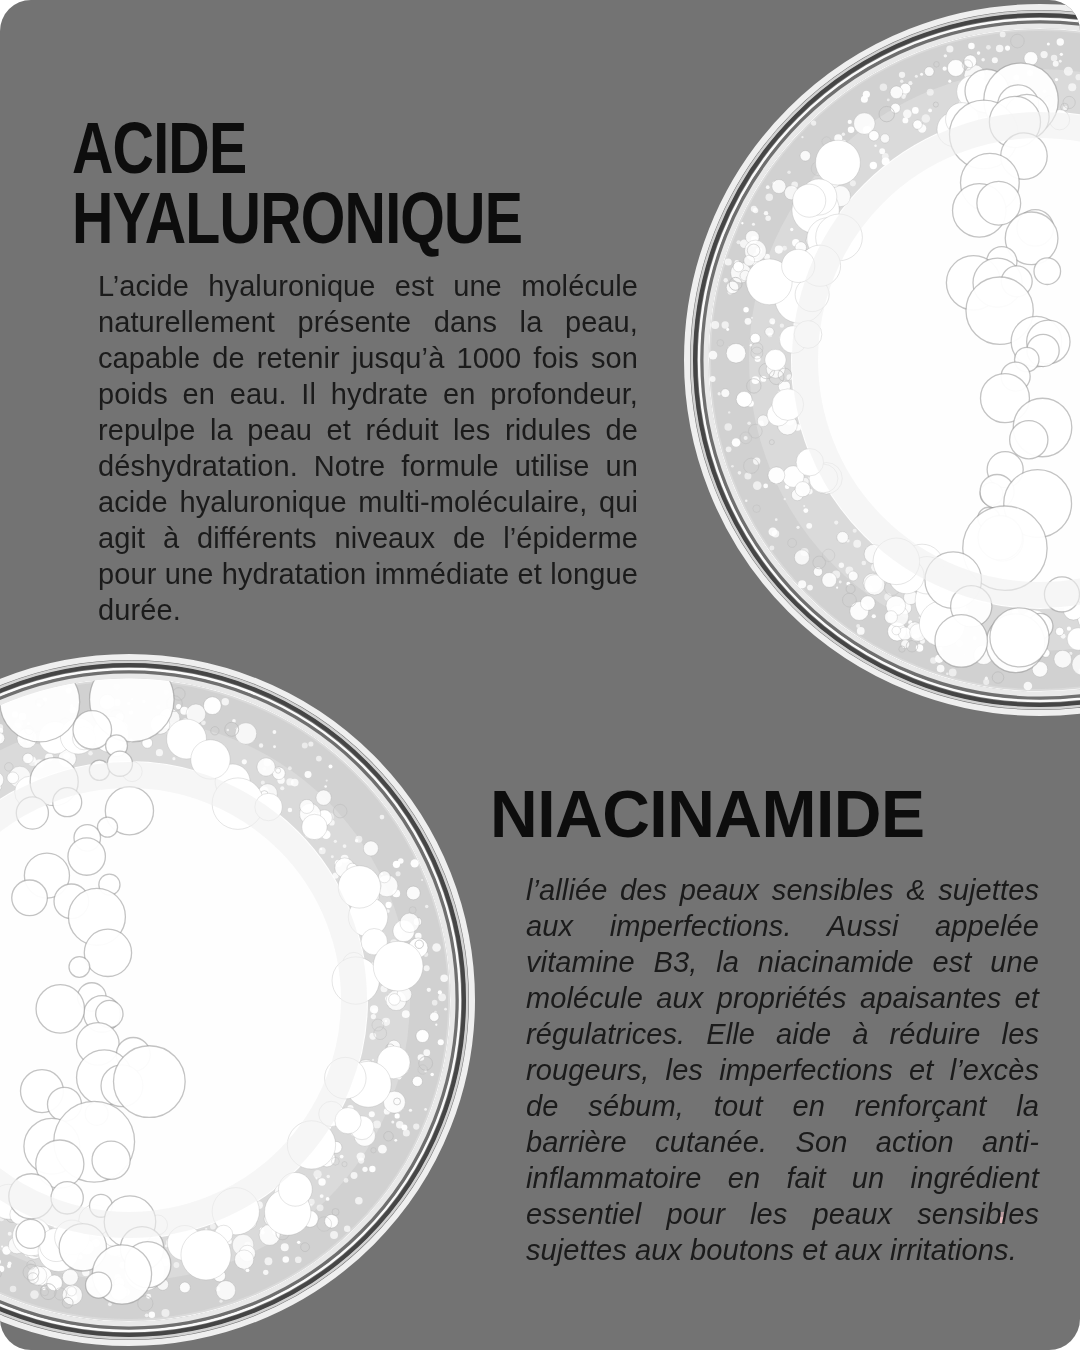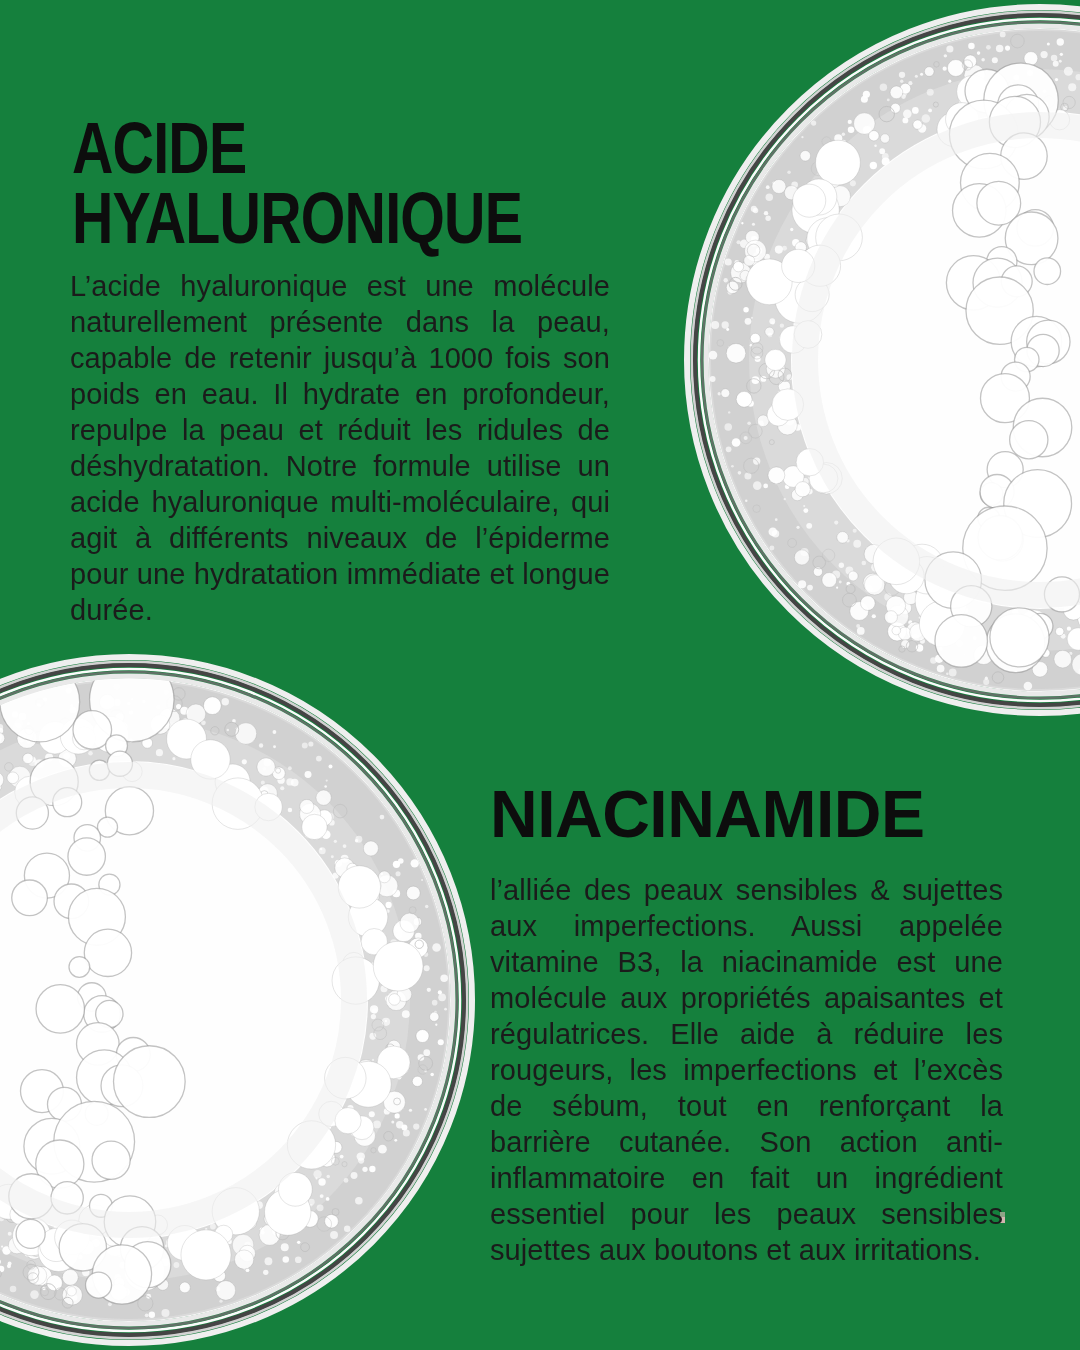--- a/index.html
+++ b/index.html
@@ -1,40 +1,40 @@
 <!DOCTYPE html>
 <html><head>
 <meta charset="utf-8">
 <style>
   html, body { margin: 0; padding: 0; background: #ffffff; }
   body { width: 1080px; height: 1350px; position: relative; overflow: hidden;
          font-family: "Liberation Sans", sans-serif; }
 
   .page { position: absolute; inset: 0; width: 1080px; height: 1350px;
-          overflow: hidden; background: #15803d; }
+          overflow: hidden; background: #737373; border-radius: 31px; }
 
   #decor-layer { position: absolute; left: 0; top: 0; width: 1080px; height: 1350px;
                  z-index: 0; pointer-events: none; }
 
   .section { position: absolute; z-index: 1; }
 
   .h1 { font-weight: 700; color: #0d0d0d; font-size: 73px; line-height: 70px;
         letter-spacing: -1px; transform: scaleX(0.785); transform-origin: left top;
         white-space: nowrap; }
   .h2 { font-weight: 700; color: #0d0d0d; font-size: 66px; line-height: 76px;
         letter-spacing: -0.5px; white-space: nowrap; }
 
   .body-text { font-size: 29px; line-height: 36px; color: #1b1b1b;
-               text-align: justify; letter-spacing: 0.1px; }
+               text-align: justify; letter-spacing: 0.1px; margin-left: 28px; }
 
   #section-acide        { left: 72px;  top: 113px; width: 560px; }
   #acide-body           { position: absolute; left: -2px; top: 155px; width: 540px; }
 
   #section-niacinamide  { left: 490px; top: 776px; width: 520px; }
-  #niacinamide-body     { position: absolute; left: 0px; top: 96px; width: 513px; }
+  #niacinamide-body     { position: absolute; left: 8px; top: 96px; width: 513px; font-style: italic; }
 </style>
 </head>
 <body>
 
 <div class="page">
 
   <svg id="decor-layer" viewBox="0 0 1080 1350" xmlns="http://www.w3.org/2000/svg">
     <g id="dish-top-right">
         <defs>
           <clipPath id="dish-top-right-clip">

